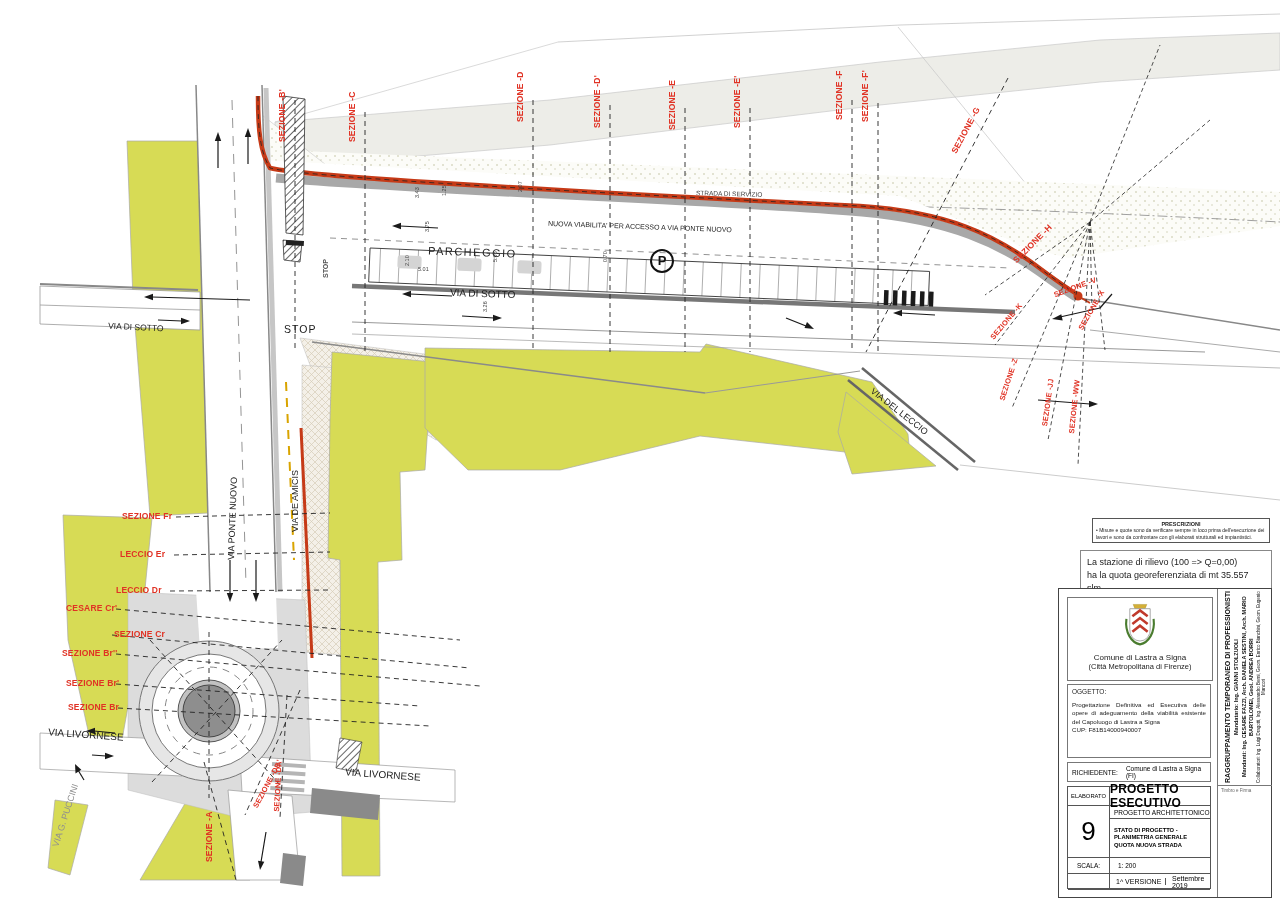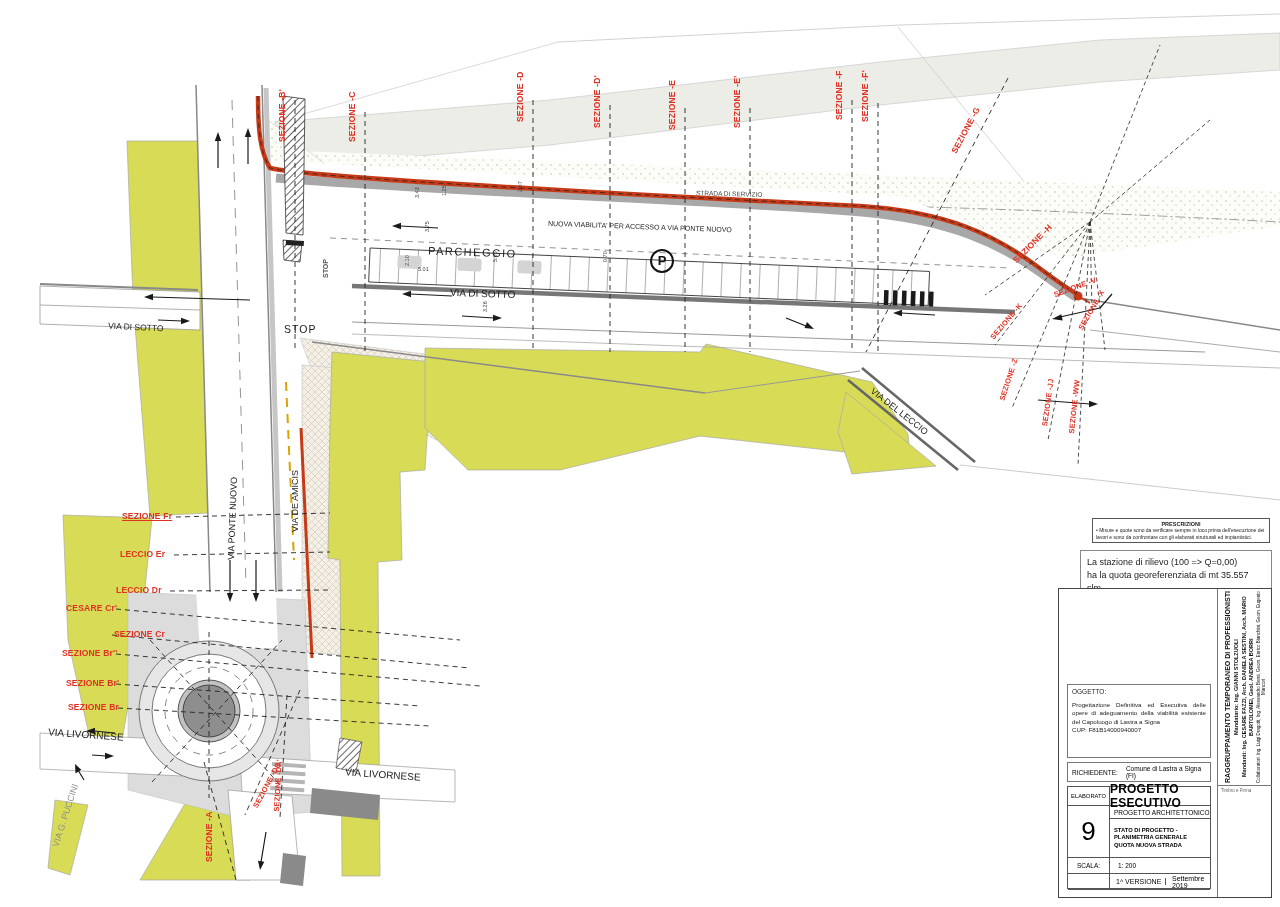--- a/index.html
+++ b/index.html
@@ -292,21 +292,21 @@
 <span class="lbl red rot" style="left:958px;top:145px;transform:rotate(-62deg);">SEZIONE -G</span>
 
 <span class="lbl red rot" style="left:1018px;top:255px;transform:rotate(-45deg);">SEZIONE -H</span>
 <span class="lbl red rot" style="left:1056px;top:290px;font-size:7.5px;transform:rotate(-20deg);">SEZIONE -V</span>
 <span class="lbl red rot" style="left:1085px;top:322px;font-size:7.5px;transform:rotate(-60deg);">SEZIONE -X</span>
 <span class="lbl red rot" style="left:996px;top:332px;font-size:7.5px;transform:rotate(-50deg);">SEZIONE -K</span>
 <span class="lbl red rot" style="left:1007px;top:392px;font-size:7.5px;transform:rotate(-72deg);">SEZIONE -Z</span>
 <span class="lbl red rot" style="left:1050px;top:417px;font-size:7.5px;transform:rotate(-82deg);">SEZIONE -JJ</span>
 <span class="lbl red rot" style="left:1077px;top:424px;font-size:7.5px;transform:rotate(-84deg);">SEZIONE -WW</span>
 
-<span class="lbl red" style="left:122px;top:511px;text-decoration:underline;">SEZIONE Fr</span>
+<span class="lbl red" style="left:122px;top:511px;">SEZIONE Fr</span>
 <span class="lbl red" style="left:120px;top:549px;">LECCIO Er</span>
 <span class="lbl red" style="left:116px;top:585px;">LECCIO Dr</span>
 <span class="lbl red" style="left:66px;top:603px;">CESARE Cr'</span>
 <span class="lbl red" style="left:66px;top:629px;margin-left:48px;">SEZIONE Cr</span>
 <span class="lbl red" style="left:62px;top:648px;">SEZIONE Br''</span>
 <span class="lbl red" style="left:66px;top:678px;">SEZIONE Br'</span>
 <span class="lbl red" style="left:68px;top:702px;">SEZIONE Br</span>
 
 <span class="lbl red rot" style="left:214px;top:852px;transform:rotate(-90deg);">SEZIONE -A</span>
 <span class="lbl red rot" style="left:260px;top:800px;font-size:7.5px;transform:rotate(-62deg);">SEZIONE -DE</span>
@@ -325,20 +325,30 @@
 <div id="prescrizioni" class="notebox">
   <div class="t">PRESCRIZIONI</div>
   <div class="b">• Misure e quote sono da verificare sempre in loco prima dell'esecuzione dei lavori e sono da confrontare con gli elaborati strutturali ed impiantistici.</div>
 </div>
 <div id="station" class="notebox">
   <div>La stazione di rilievo (100 =&gt; Q=0,00)</div>
   <div>ha la quota georeferenziata di mt 35.557 slm</div>
 </div>
 
 <div id="tblock">
+  <div id="comuneBox" class="tb-box">
+    <svg width="34" height="46" viewBox="0 0 40 52" style="margin-top:3px;">
+      <path d="M4,20 C2,36 10,48 20,50 C30,48 38,36 36,20" stroke="#4a7c2f" stroke-width="2.5" fill="none"></path>
+      <path d="M12,3 h16 l-2,5 h-12 z" fill="#d4af37" stroke="#a88a20" stroke-width="0.5"></path>
+      <path d="M8,8 h24 v24 a12,13 0 0 1 -12,14 a12,13 0 0 1 -12,-14 z" fill="#fff" stroke="#999" stroke-width="1"></path>
+      <path d="M11,17 L20,10 L29,17 M11,26 L20,19 L29,26 M11,35 L20,28 L29,35" stroke="#c0392b" stroke-width="3" fill="none"></path>
+    </svg>
+    <div class="nm">Comune di Lastra a Signa</div>
+    <div class="sub">(Città Metropolitana di Firenze)</div>
+  </div>
 
   <div id="oggettoBox" class="tb-box">
     <div class="lab">OGGETTO:</div>
     <div class="body">Progettazione Definitiva ed Esecutiva delle opere di adeguamento della viabilità esistente del Capoluogo di Lastra a Signa</div>
     <div class="cup">CUP: F81B14000940007</div>
   </div>
 
   <div id="richBox" class="tb-box">
     <span>RICHIEDENTE:</span>
     <span>Comune di Lastra a Signa  (FI)</span>

